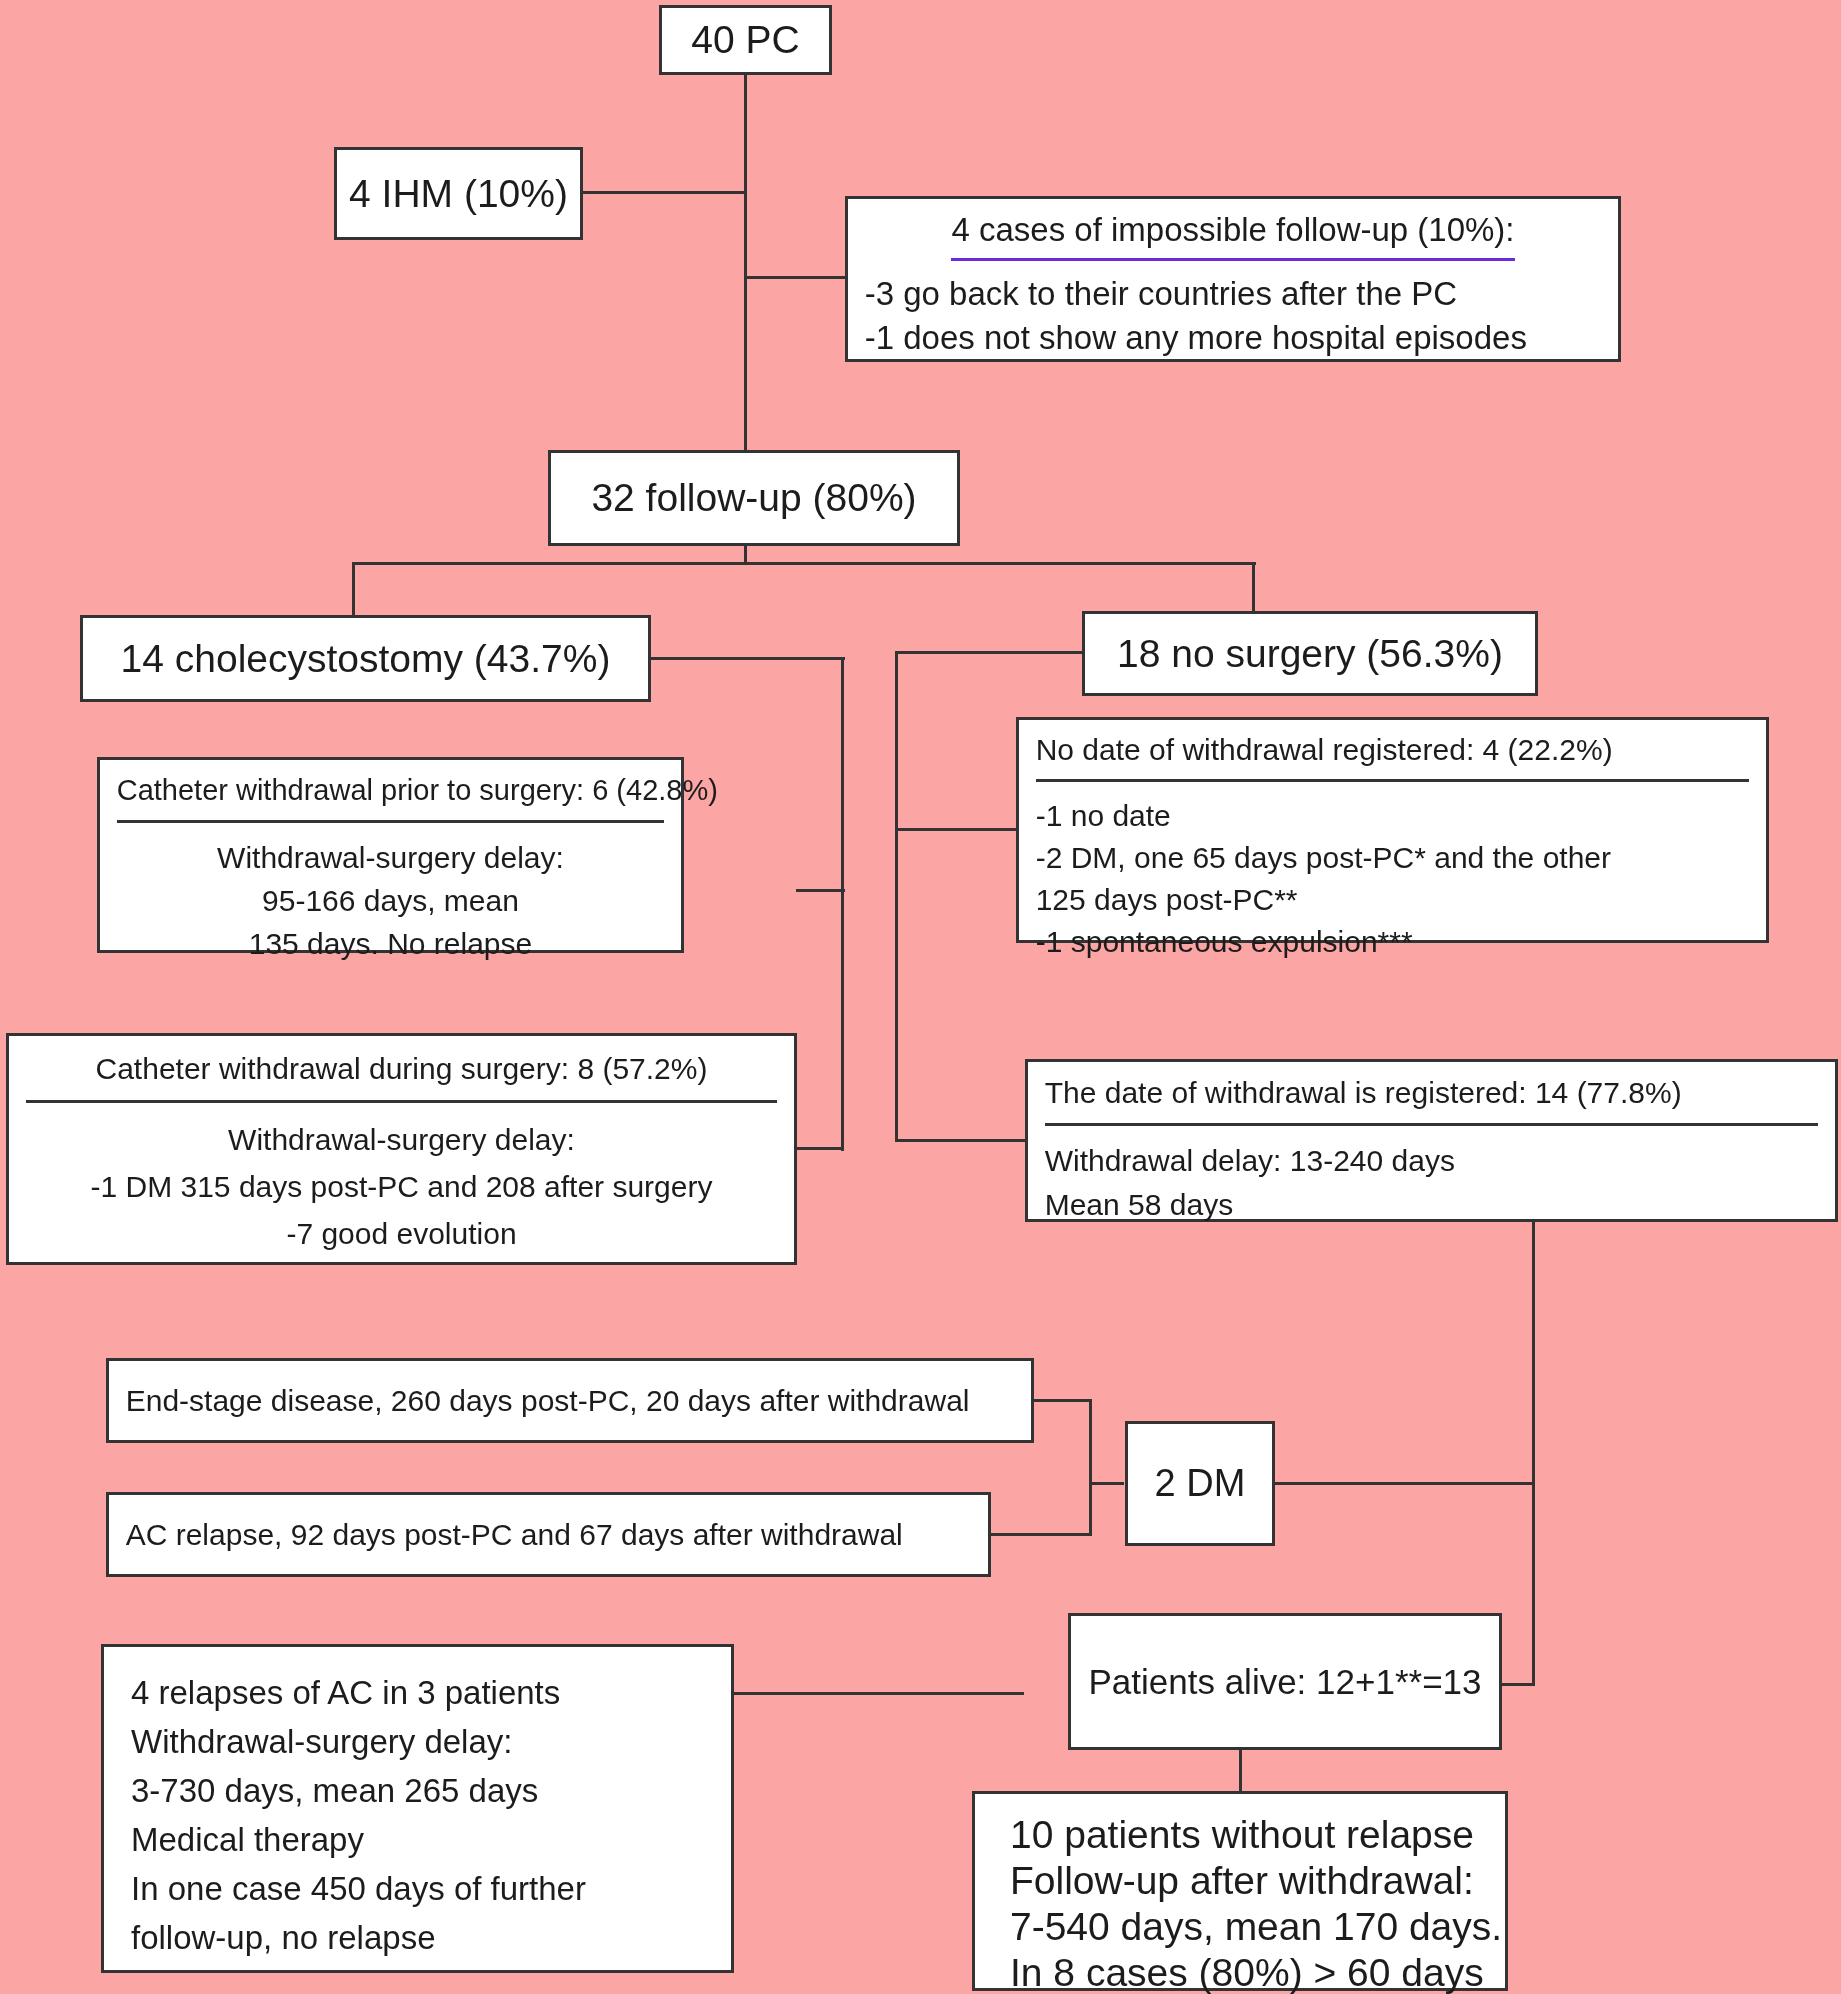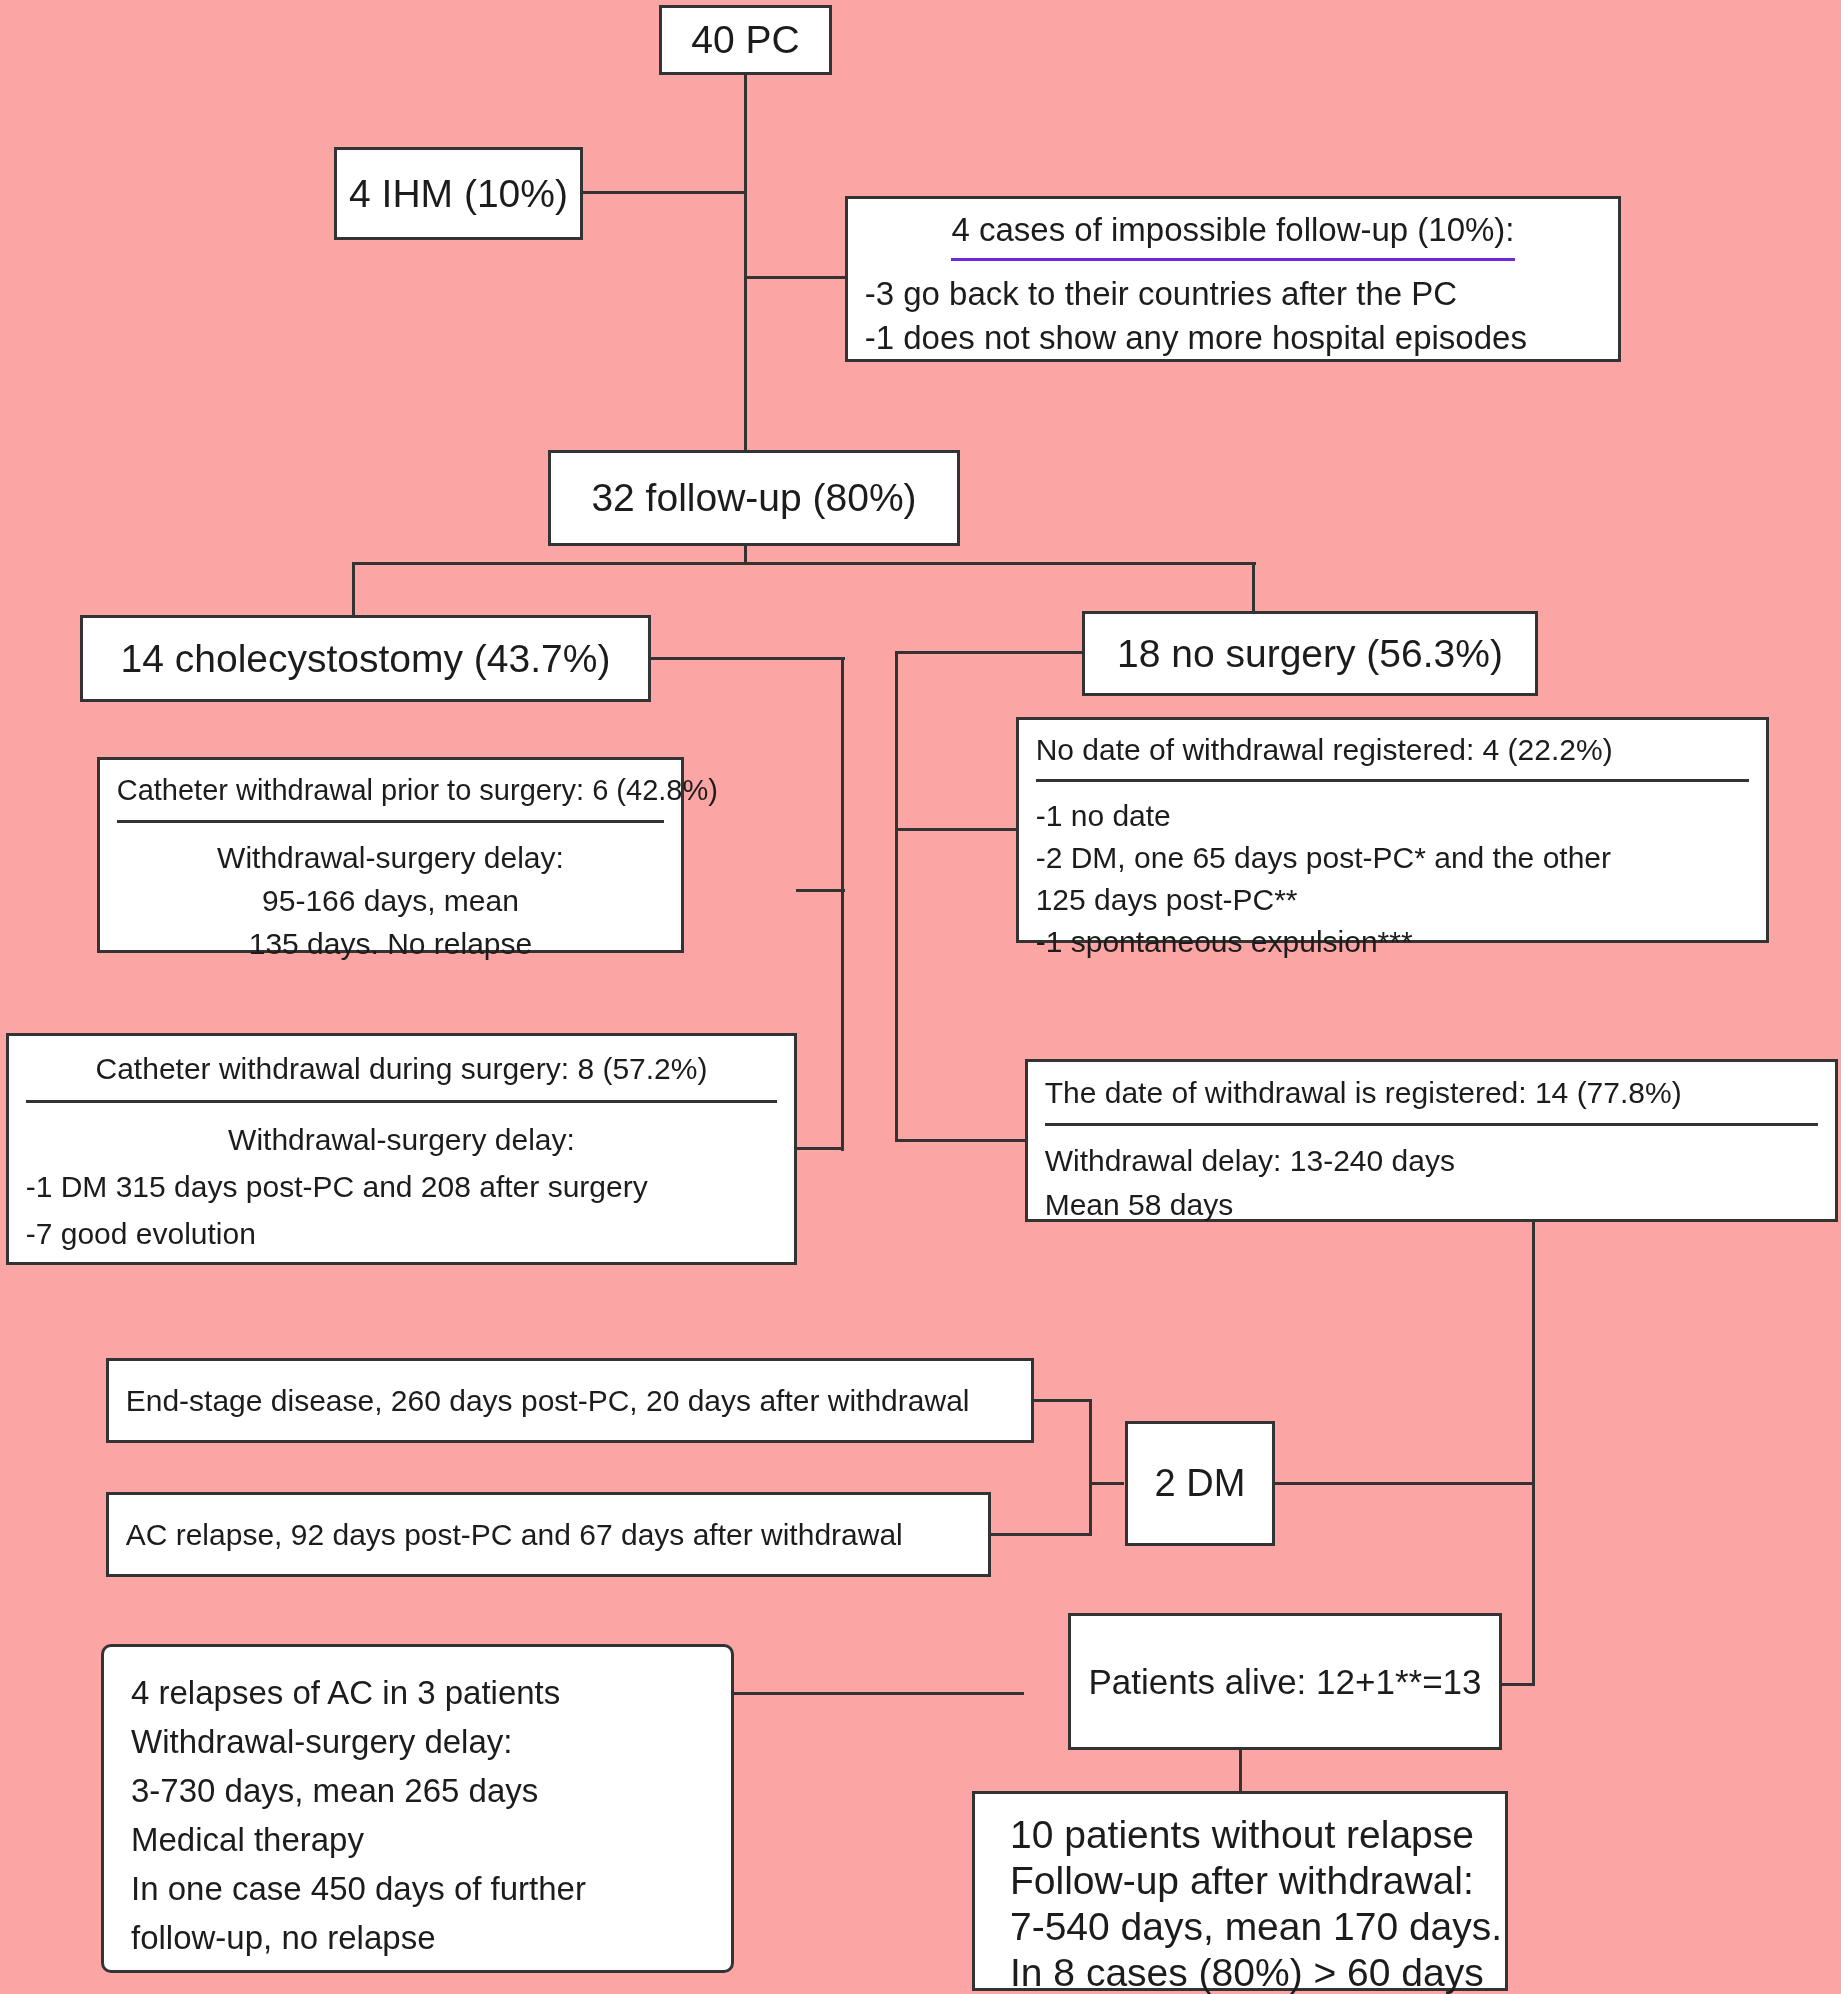--- a/index.html
+++ b/index.html
@@ -36,25 +36,25 @@
   .p-line{white-space:nowrap;}
   .line{position:absolute;background:#333333;}
   
   #box-pc,#box-ihm,#box-followup,#box-cholecystostomy,#box-nosurgery{font-size:39px;}
   #box-dm{font-size:38px;}
   #box-alive{font-size:35px;margin-left:44px;}
   #box-impossible{font-size:33px;line-height:44px;}
   #box-prior{font-size:30px;line-height:43px;text-align:center;}
   #box-nodate{font-size:30px;line-height:42px;text-align:left;}
   #box-during{font-size:30px;line-height:47px;}
-  #box-during .p-line{text-align:left;}
+  #box-during .p-line{text-align:center;}
   #box-during .p-line.first{text-align:center;}
   #box-dateregistered{font-size:30px;line-height:44px;text-align:left;}
   #box-endstage,#box-acrelapse{font-size:30px;justify-content:flex-start;padding-left:16.7px;}
-  #box-relapses{font-size:33px;line-height:49px;padding-top:21px;padding-left:27px;border-radius:10px;}
+  #box-relapses{font-size:33px;line-height:49px;padding-top:21px;padding-left:27px;}
   #box-norelapse{font-size:39px;line-height:46px;padding-top:18px;padding-left:35px;}
 </style>
 </head>
 <body>
 
 <div class="canvas">
 
   <div class="line" style="left:744px;top:74px;width:3px;height:378px"></div>
   <div class="line" style="left:571px;top:191px;width:176px;height:3px"></div>
   <div class="line" style="left:744px;top:276px;width:101px;height:3px"></div>

